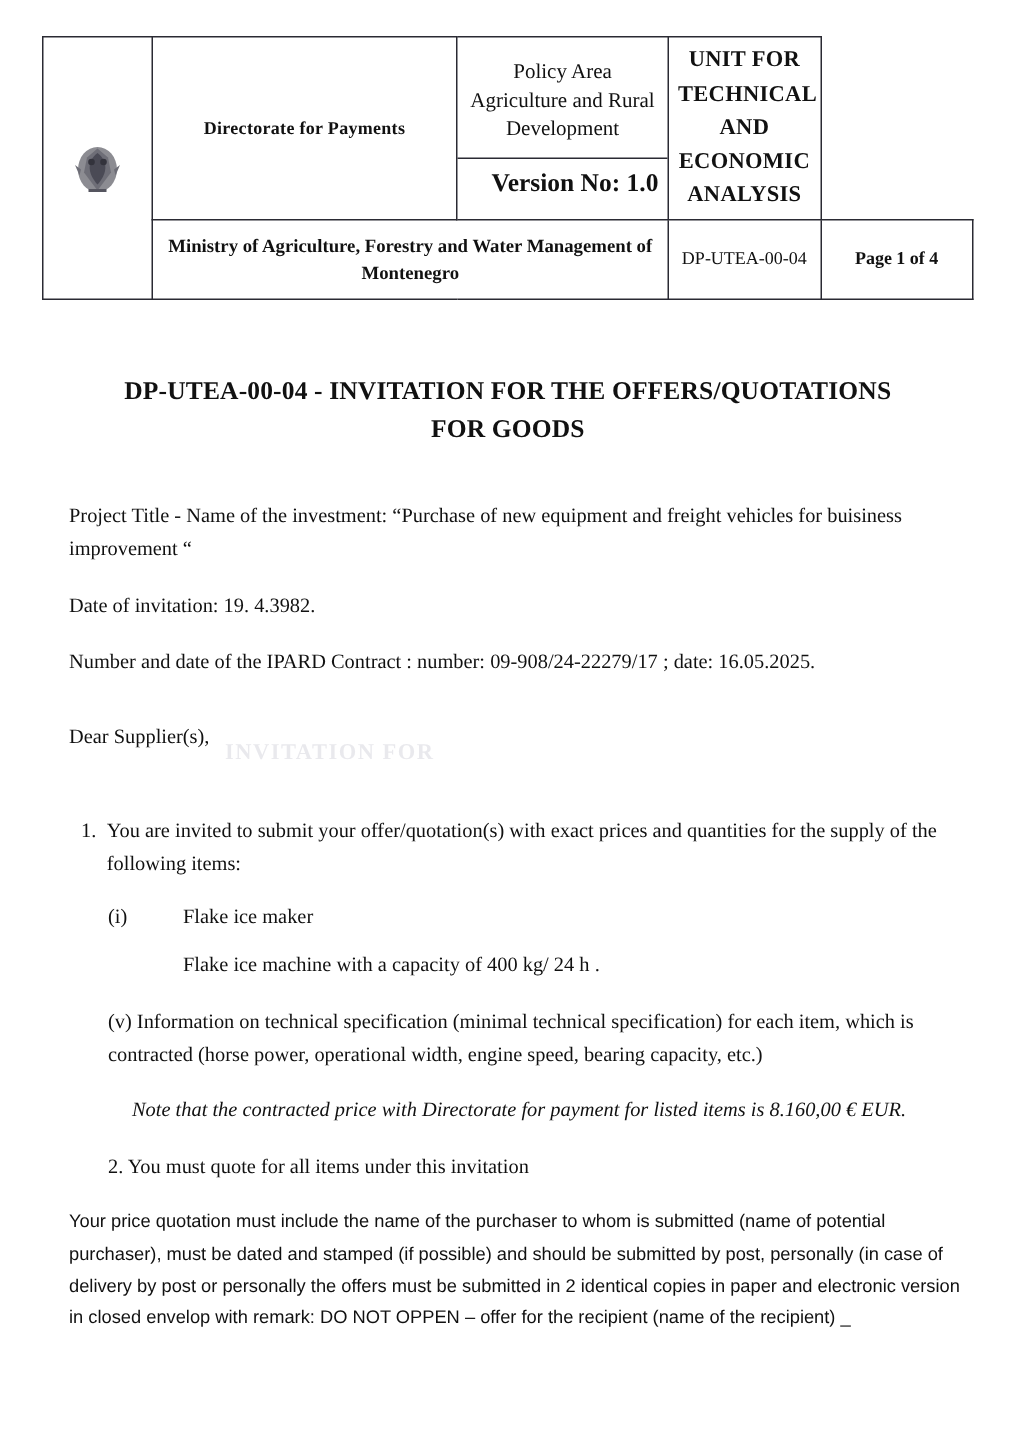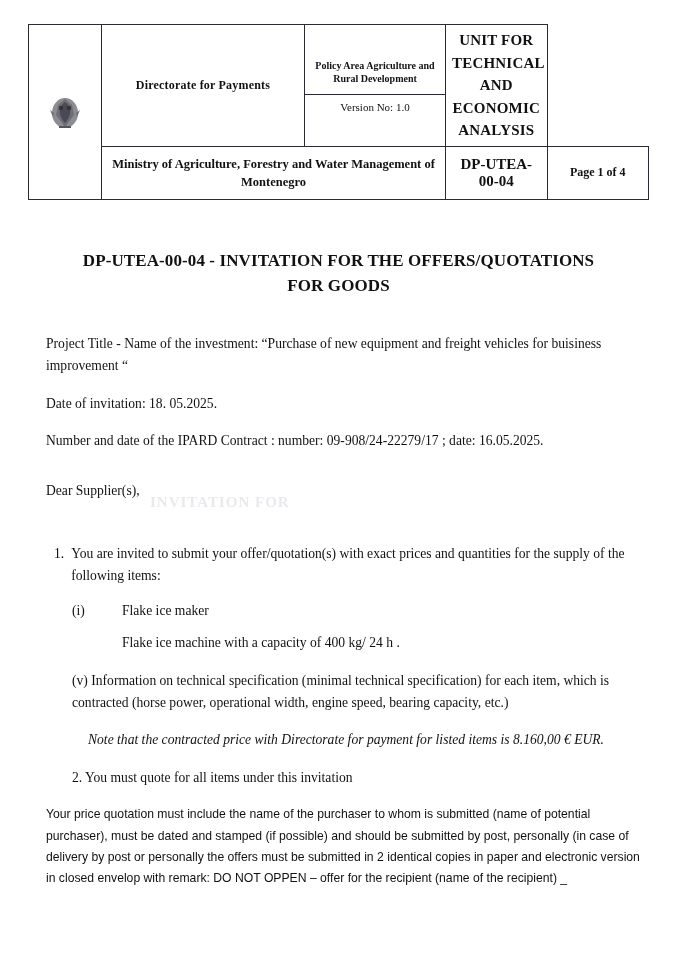--- a/index.html
+++ b/index.html
@@ -52,46 +52,47 @@
     font-size: 12px;
     line-height: 1.5;
     letter-spacing: .2px;
   }
   .cell-policy {
     width: 140px;
     padding: 0 !important;
   }
   .policy-top {
     padding: 7px 6px 8px 6px;
-    font-weight: bold;
-    font-size: 10px;
+    font-weight: normal;
+    font-size: 14px;
     line-height: 1.35;
     border-bottom: 1px solid #2a2a33;
   }
   .policy-bottom {
     padding: 6px 6px 6px 6px;
-    font-weight: normal;
-    font-size: 11px;
+    font-weight: bold;
+    font-size: 17px;
+    text-align: right;
   }
   .cell-unit {
     font-weight: bold;
     font-size: 15px;
     line-height: 1.5;
     letter-spacing: .2px;
   }
   .cell-ministry {
     font-weight: bold;
     font-size: 12.5px;
     line-height: 1.45;
     padding: 8px 10px !important;
   }
   .cell-code {
     width: 140px;
-    font-weight: bold;
-    font-size: 15px;
+    font-weight: normal;
+    font-size: 12px;
   }
   .cell-page {
     width: 92px;
     font-weight: bold;
     font-size: 12px;
   }
 
   
   .doc-title {
     margin: 48px 40px 0 40px;
@@ -195,21 +196,21 @@
   </tbody>
     </table>
 
   <div class="doc-title">DP-UTEA-00-04 - INVITATION FOR THE OFFERS/QUOTATIONS FOR GOODS</div>
 
   <div class="content">
 
 
     <p>Project Title - Name of the investment:  “Purchase of new  equipment and freight vehicles for buisiness improvement “</p>
 
-    <p>Date of invitation: 18. 05.2025.</p>
+    <p>Date of invitation: 19. 4.3982.</p>
 
     <p style="margin-bottom:28px;">Number and date of the IPARD Contract : number: 09-908/24-22279/17  ; date: 16.05.2025.</p>
 
     <p style="margin-bottom:40px;">Dear Supplier(s),</p>
 
     <div class="list-item">
       <span class="list-num">1.</span>
       <span class="list-body">You are invited to submit your offer/quotation(s) with exact prices and quantities for the supply of the following items:</span>
     </div>
 

